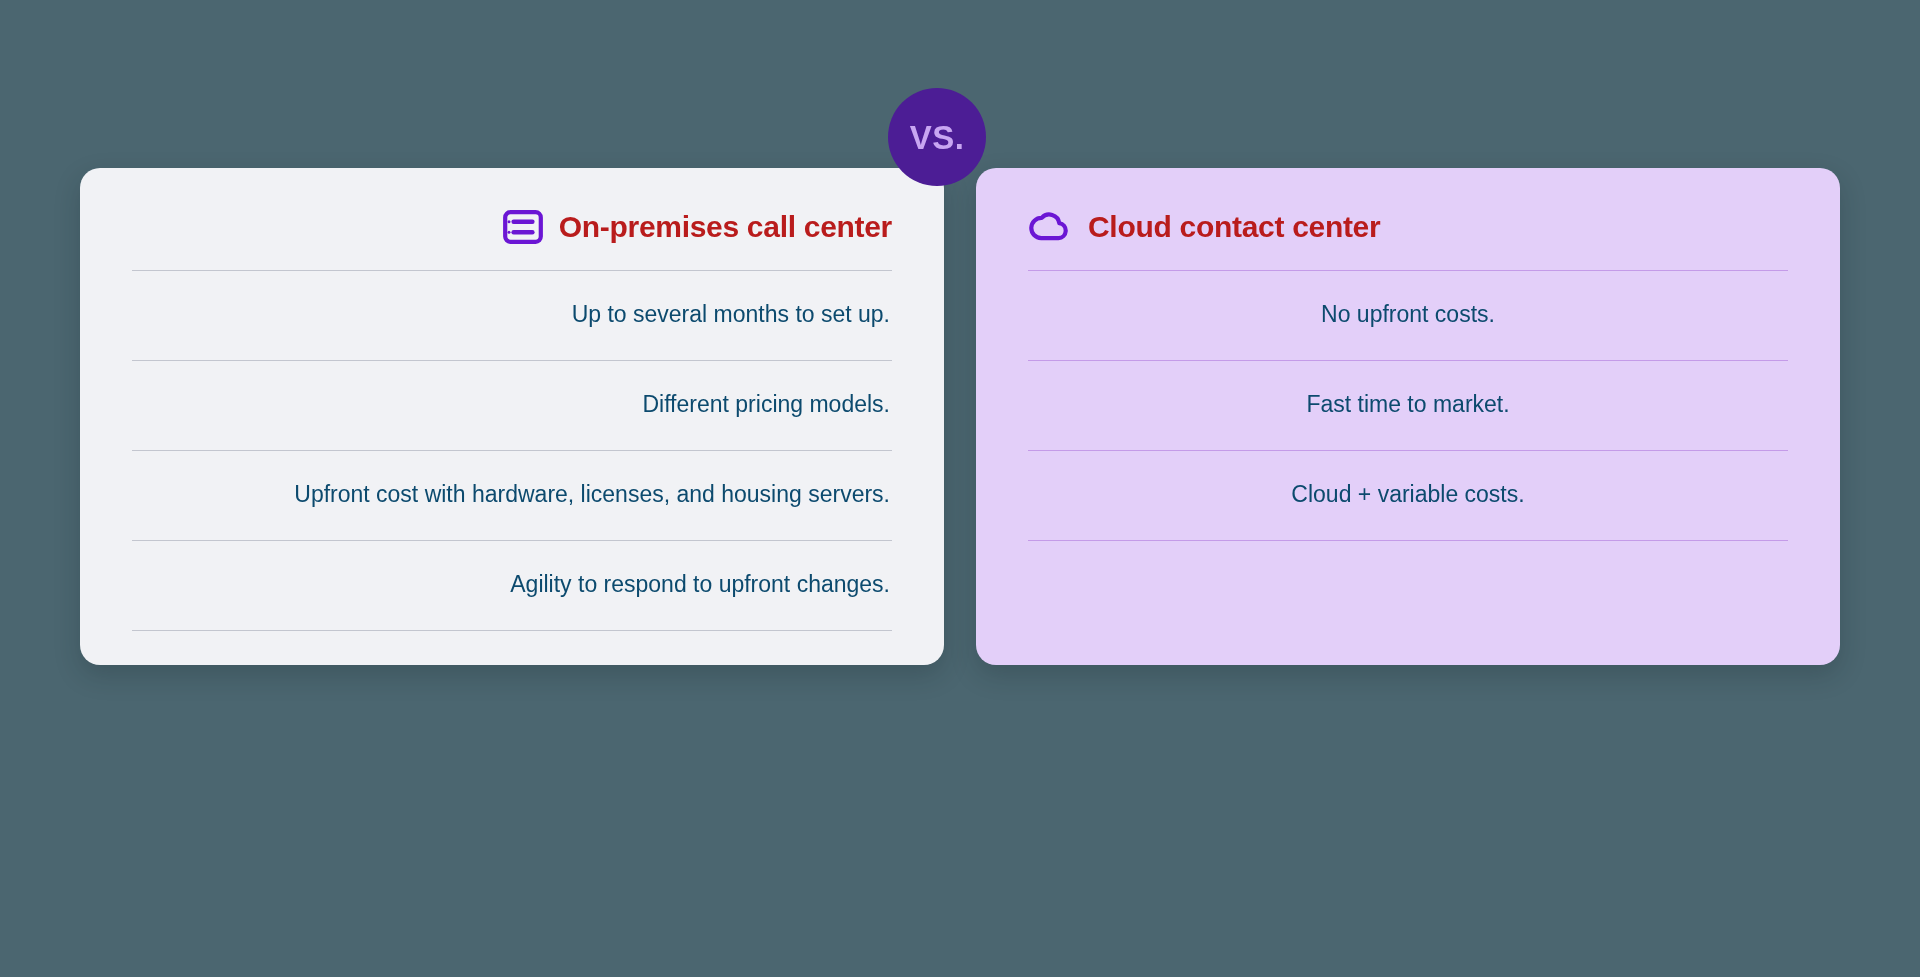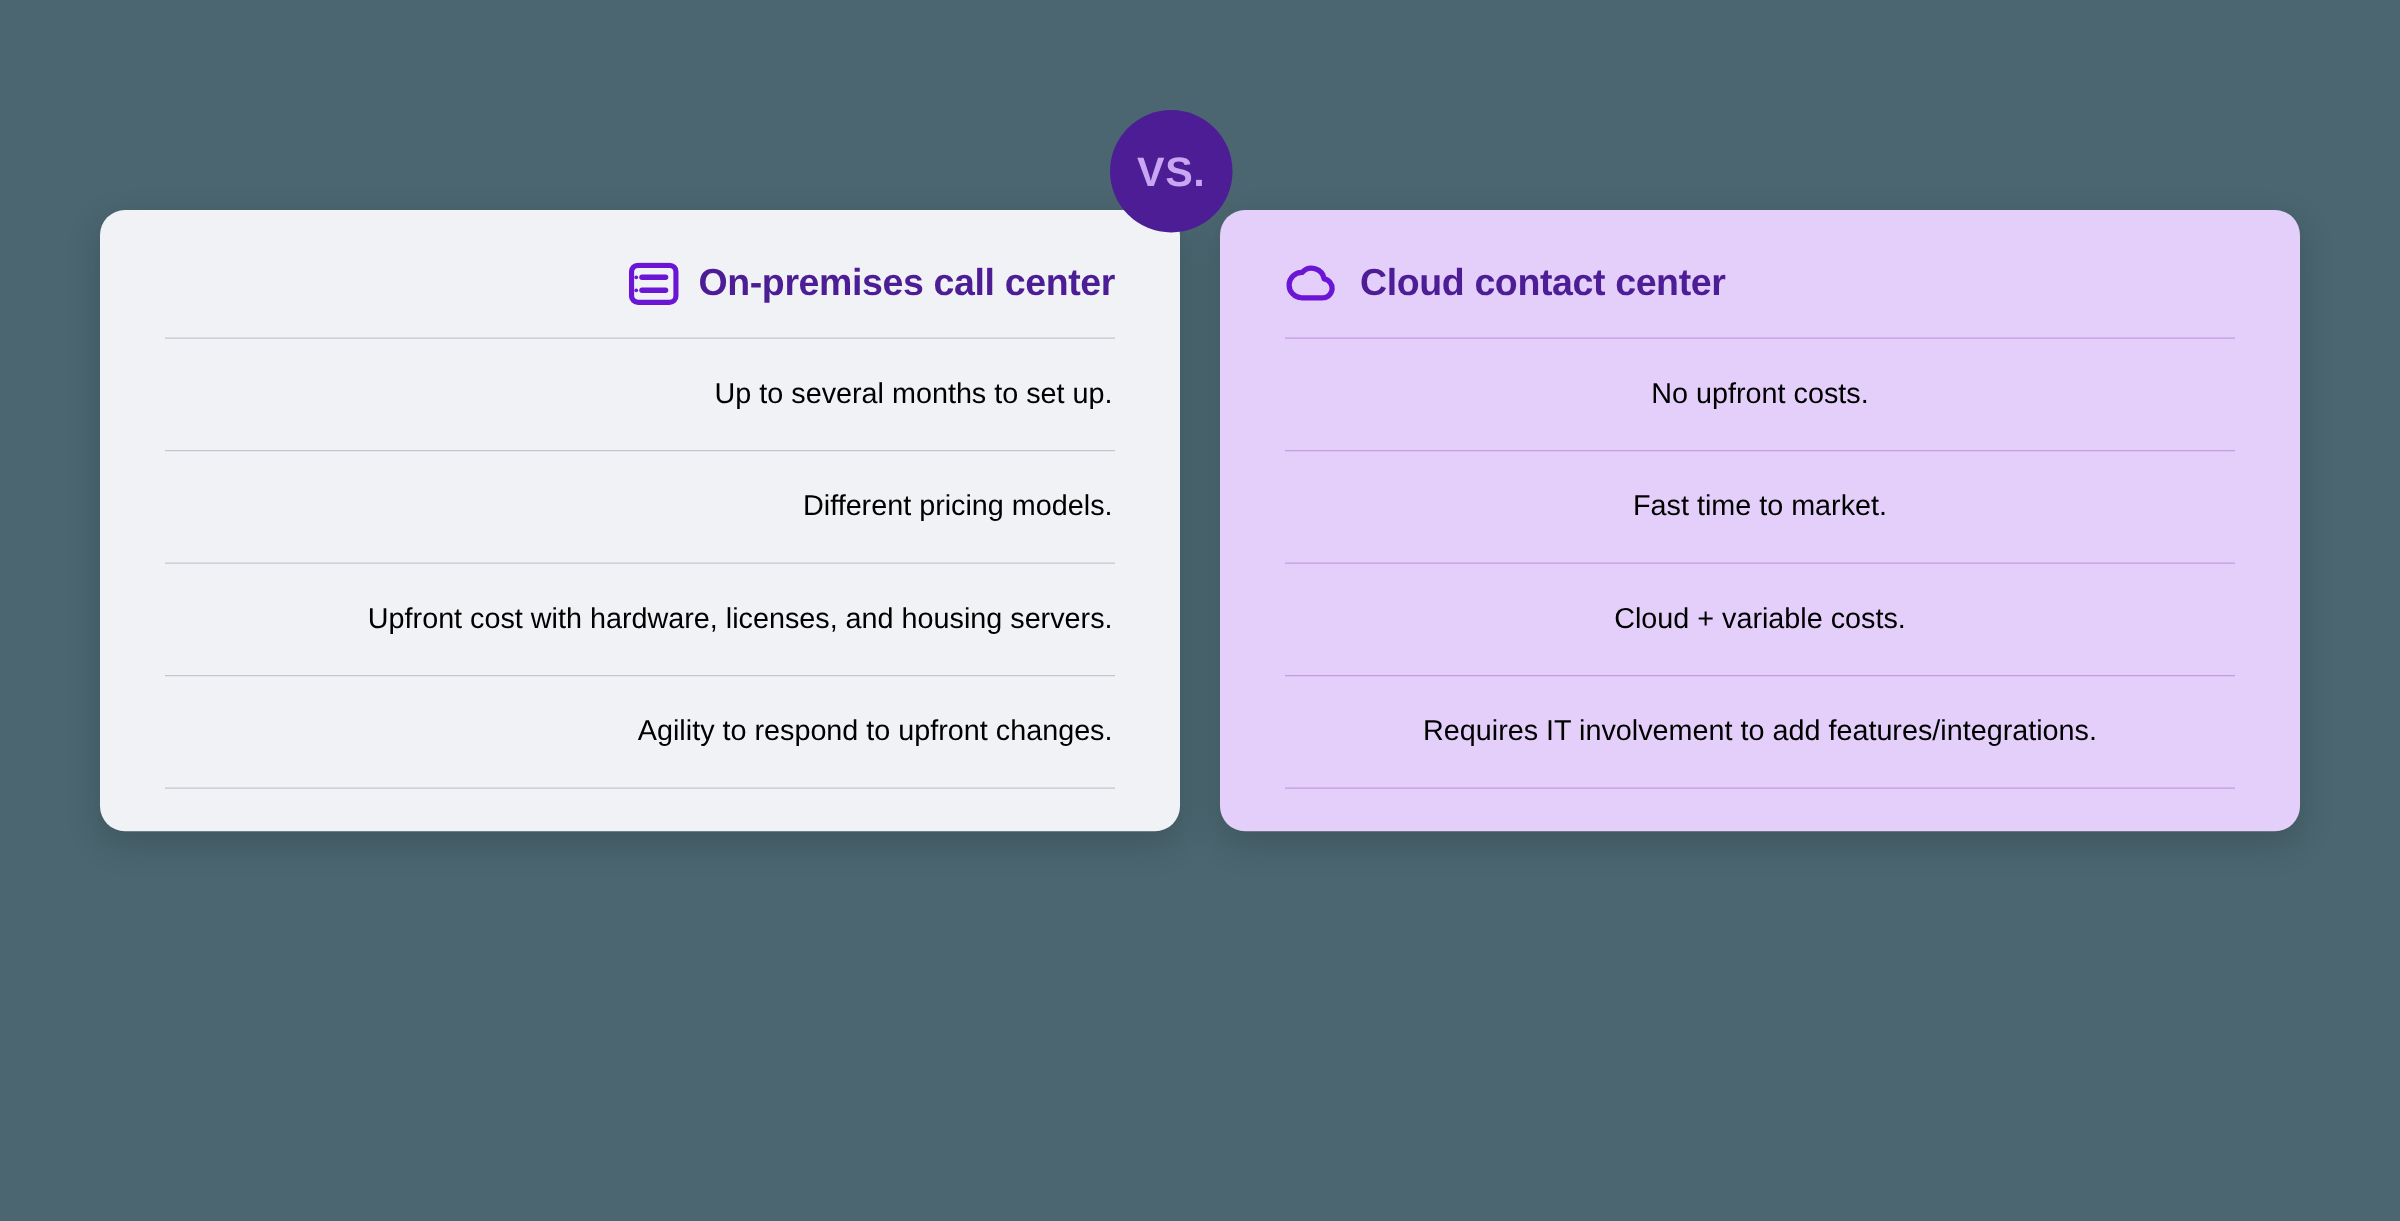--- a/index.html
+++ b/index.html
@@ -58,37 +58,37 @@
     padding-bottom: 26px;
   }
 
   .card--onprem .card-header { justify-content: flex-end; }
   .card--cloud  .card-header { justify-content: flex-start; }
 
   .card-title {
     font-size: 30px;
     font-weight: 700;
     letter-spacing: -0.3px;
-    color: #4c1d95;
+    color: #b91c1c;
     white-space: nowrap;
   }
 
   .title-icon {
     display: block;
     flex: 0 0 auto;
     line-height: 0;
   }
 
   
   .row-list { list-style: none; }
 
   .row {
     font-size: 23px;
     line-height: 1.35;
-    color: #000000;
+    color: #0c4a6e;
     padding: 28px 2px 30px 2px;
     border-top: 1px solid rgba(42, 24, 71, 0.22);
   }
 
   .card--onprem .row { border-top-color: #c3c6cf; }
   .card--cloud  .row { border-top-color: #c49be8; }
 
   .row--last-rule {
     height: 0;
     padding: 0;
@@ -159,21 +159,20 @@
             <path d="M13.2 27.2 H30.4 a7.6 7.6 0 0 0 0.9 -15.1 a10.2 10.2 0 0 0 -17.6 -5.2 a8.6 8.6 0 0 0 -0.5 20.3 Z" stroke="#6b16d4" stroke-width="4.2" stroke-linecap="round" stroke-linejoin="round"></path>
           </svg>
         </span>
         <h2 class="card-title">Cloud contact center</h2>
       </div>
 
       <ul class="row-list">
         <li class="row">No upfront costs.</li>
         <li class="row">Fast time to market.</li>
         <li class="row">Cloud + variable costs.</li>
-        <li class="row">Requires IT involvement to add features/integrations.</li>
         <li class="row row--last-rule"></li>
       </ul>
 
     </section>
 
   </div>
 
   <div class="vs-badge">
     <span class="vs-badge-label">VS.</span>
   </div>

